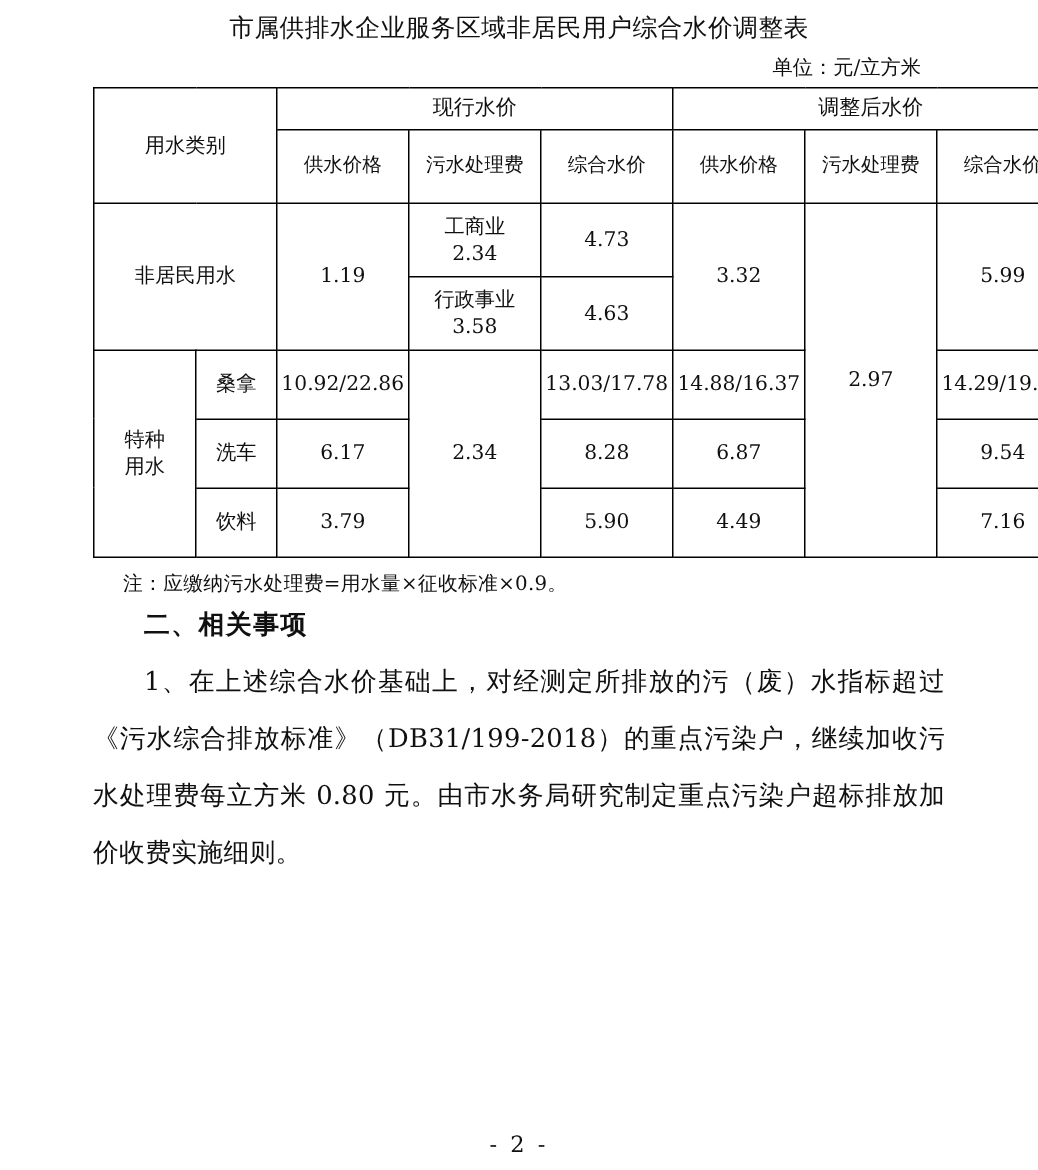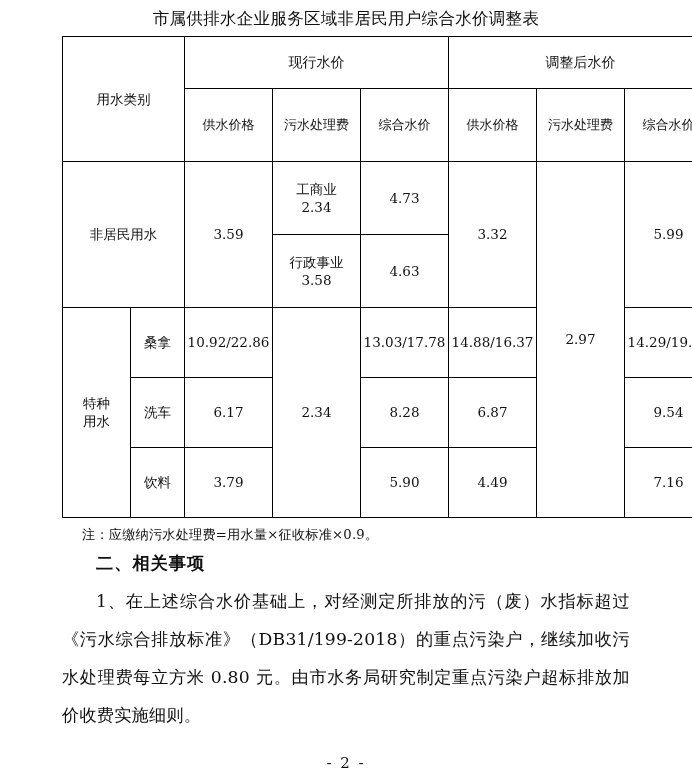--- a/index.html
+++ b/index.html
@@ -51,21 +51,21 @@
   table.rate {
     border-collapse: collapse;
     width: 100%;
     font-size: 13.5px;
     table-layout: fixed;
   }
   table.rate td, table.rate th {
     border: 1px solid #000000;
     text-align: center;
     vertical-align: middle;
-    padding: 16px 2px;
+    padding: 4px 2px;
     font-weight: normal;
     line-height: 1.35;
   }
   .cat-head {
     font-weight: bold;
     font-size: 13.5px;
   }
   .grp-head {
     font-weight: bold;
     font-size: 14px;
@@ -104,20 +104,21 @@
   }
 </style>
 </head>
 <body>
 
 <div class="page">
 
 
   <div class="doc-title">市属供排水企业服务区域非居民用户综合水价调整表</div>
 
+  <div class="unit-line">单位：元/立方米</div>
 
   <table class="rate">
     <colgroup>
       <col style="width: 68px;">
       <col style="width: 54px;">
       <col style="width: 88px;">
       <col style="width: 88px;">
       <col style="width: 88px;">
       <col style="width: 88px;">
       <col style="width: 88px;">
@@ -133,21 +134,21 @@
         <td class="sub-head tall">供水价格</td>
         <td class="sub-head tall">污水处理费</td>
         <td class="sub-head tall">综合水价</td>
         <td class="sub-head tall">供水价格</td>
         <td class="sub-head tall">污水处理费</td>
         <td class="sub-head tall">综合水价</td>
       </tr>
 
       <tr>
         <td class="v-cat" rowspan="2" colspan="2">非居民用水</td>
-        <td rowspan="2">3.59</td>
+        <td rowspan="2">1.19</td>
         <td style="height:40px;">
           <span>工商业</span><br>
           <span>2.34</span>
         </td>
         <td>4.73</td>
         <td rowspan="2">3.32</td>
         <td rowspan="5">2.97</td>
         <td rowspan="2">5.99</td>
       </tr>
       <tr>

